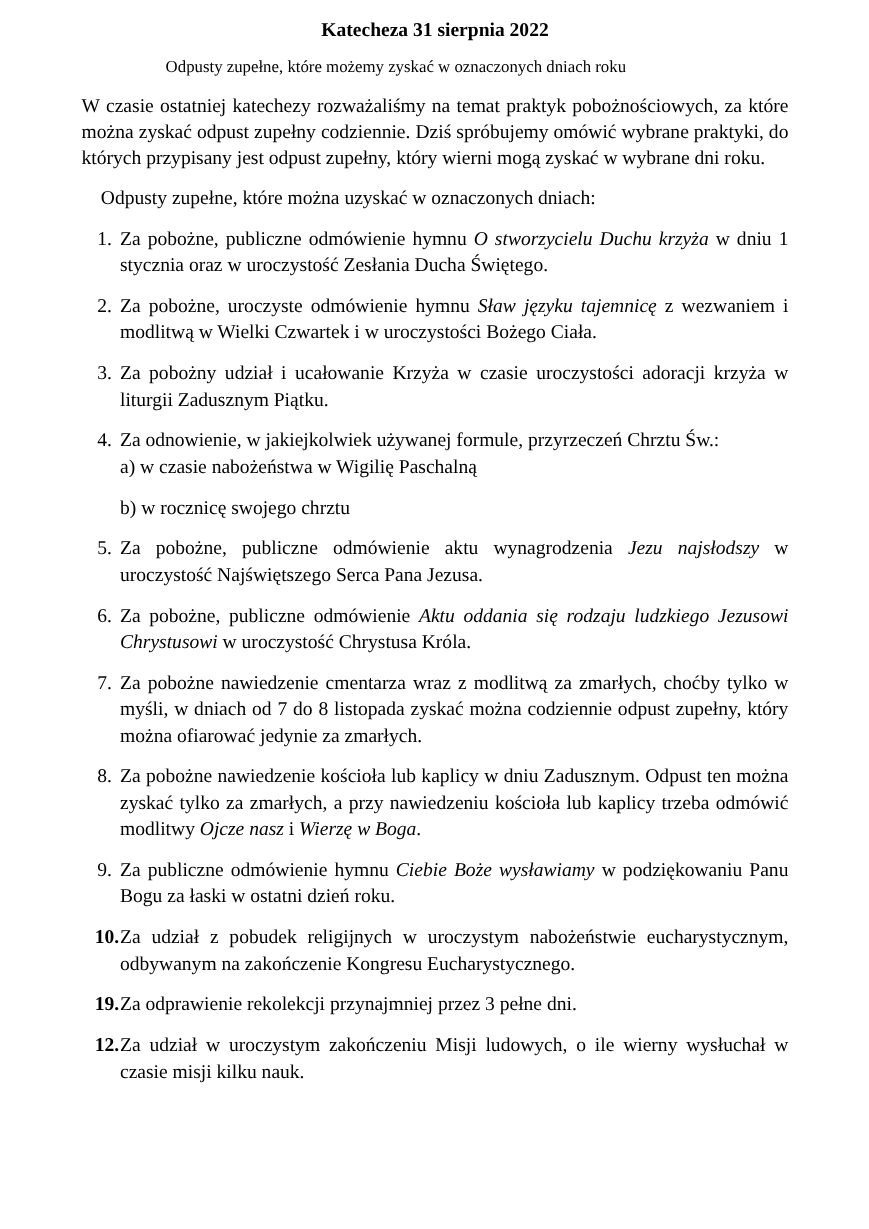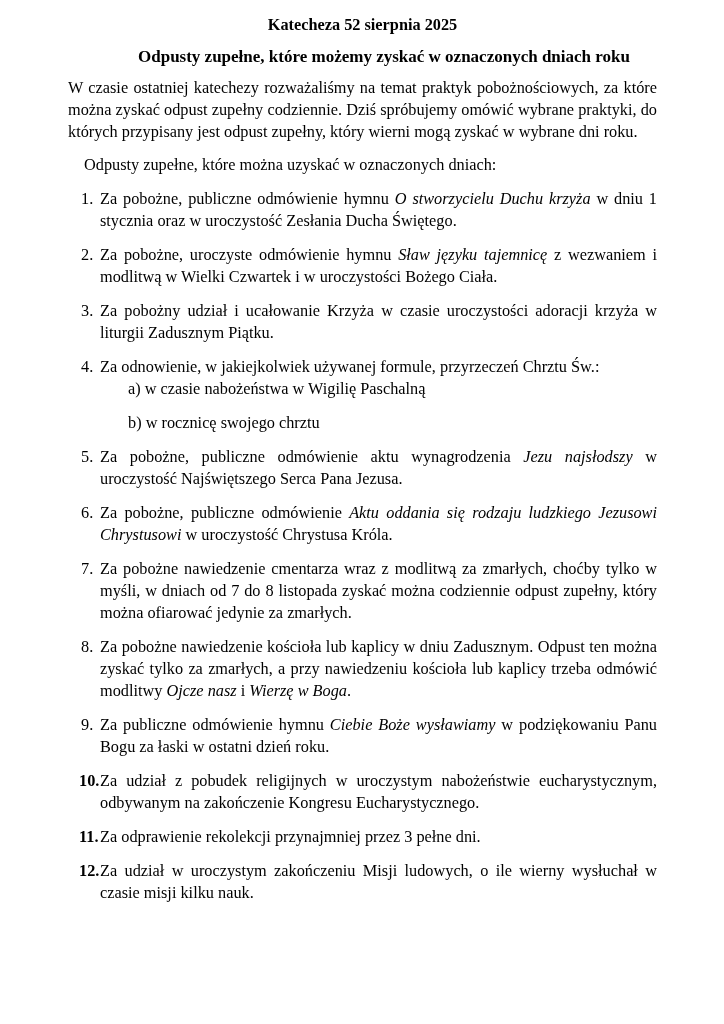--- a/index.html
+++ b/index.html
@@ -12,48 +12,48 @@
   }
   .page { position: relative; padding: 0 67px 0 68px; }
   h1 {
     margin: 0; padding-top: 14px;
     text-align: center; font-weight: bold;
     font-size: 16.3px; line-height: 22px;
   }
   h2 {
     margin: 10px 0 0 0;
     padding-left: 70px;
-    font-weight: bold; font-size: 17px; line-height: 22px;
+    font-weight: normal; font-size: 14px; line-height: 22px;
   }
   p.intro { margin: 9px 0 0 0; text-align: justify; }
   p.lead { margin: 11px 0 0 16px; }
   ol.items { list-style: none; margin: 0; padding: 0; }
   ol.items li { position: relative; padding-left: 32px; margin-top: 12px; text-align: justify; }
   ol.items li .num { position: absolute; left: 13px; top: 0; }
   ol.items li.wide .num { left: 11px; font-weight: bold; }
-  .sub { display: block; margin-left: 28px; }
+  .sub { display: block; }
   .sub.gap { margin-top: 12px; }
   i { font-style: italic; }
 </style>
 </head>
 <body>
 
 <div class="page">
-  <h1>Katecheza 52 sierpnia 2025</h1>
+  <h1>Katecheza 31 sierpnia 2022</h1>
   <h2>Odpusty zupełne, które możemy zyskać w oznaczonych dniach roku</h2>
   <p class="intro">W czasie ostatniej katechezy rozważaliśmy na temat praktyk pobożnościowych, za które można zyskać odpust zupełny codziennie. Dziś spróbujemy omówić wybrane praktyki, do których przypisany jest odpust zupełny, który wierni mogą zyskać w wybrane dni roku.</p>
   <p class="lead">Odpusty zupełne, które można uzyskać w oznaczonych dniach:</p>
 
   <ol class="items">
     <li><span class="num">1.</span><span>Za pobożne, publiczne odmówienie hymnu </span><i>O stworzycielu Duchu krzyża</i><span> w dniu 1 stycznia oraz w uroczystość Zesłania Ducha Świętego.</span></li>
     <li><span class="num">2.</span><span>Za pobożne, uroczyste odmówienie hymnu </span><i>Sław języku tajemnicę</i><span> z wezwaniem i modlitwą w Wielki Czwartek i w uroczystości Bożego Ciała.</span></li>
     <li><span class="num">3.</span><span>Za pobożny udział i ucałowanie Krzyża w czasie uroczystości adoracji krzyża w liturgii Zadusznym Piątku.</span></li>
     <li><span class="num">4.</span><span>Za odnowienie, w jakiejkolwiek używanej formule, przyrzeczeń Chrztu Św.:</span><span class="sub">a) w czasie nabożeństwa w Wigilię Paschalną</span><span class="sub gap">b) w rocznicę swojego chrztu</span></li>
     <li><span class="num">5.</span><span>Za pobożne, publiczne odmówienie aktu wynagrodzenia </span><i>Jezu najsłodszy</i><span> w uroczystość Najświętszego Serca Pana Jezusa.</span></li>
     <li><span class="num">6.</span><span>Za pobożne, publiczne odmówienie </span><i>Aktu oddania się rodzaju ludzkiego Jezusowi Chrystusowi</i><span> w uroczystość Chrystusa Króla.</span></li>
     <li><span class="num">7.</span><span>Za pobożne nawiedzenie cmentarza wraz z modlitwą za zmarłych, choćby tylko w myśli, w dniach od 7 do 8 listopada zyskać można codziennie odpust zupełny, który można ofiarować jedynie za zmarłych.</span></li>
     <li><span class="num">8.</span><span>Za pobożne nawiedzenie kościoła lub kaplicy w dniu Zadusznym. Odpust ten można zyskać tylko za zmarłych, a przy nawiedzeniu kościoła lub kaplicy trzeba odmówić modlitwy </span><i>Ojcze nasz</i><span> i </span><i>Wierzę w Boga</i><span>.</span></li>
     <li><span class="num">9.</span><span>Za publiczne odmówienie hymnu </span><i>Ciebie Boże wysławiamy</i><span> w podziękowaniu Panu Bogu za łaski w ostatni dzień roku.</span></li>
     <li class="wide"><span class="num">10.</span><span>Za udział z pobudek religijnych w uroczystym nabożeństwie eucharystycznym, odbywanym na zakończenie Kongresu Eucharystycznego.</span></li>
-    <li class="wide"><span class="num">11.</span><span>Za odprawienie rekolekcji przynajmniej przez 3 pełne dni.</span></li>
+    <li class="wide"><span class="num">19.</span><span>Za odprawienie rekolekcji przynajmniej przez 3 pełne dni.</span></li>
     <li class="wide"><span class="num">12.</span><span>Za udział w uroczystym zakończeniu Misji ludowych, o ile wierny wysłuchał w czasie misji kilku nauk.</span></li>
   </ol>
 </div>
 
 </body></html>

